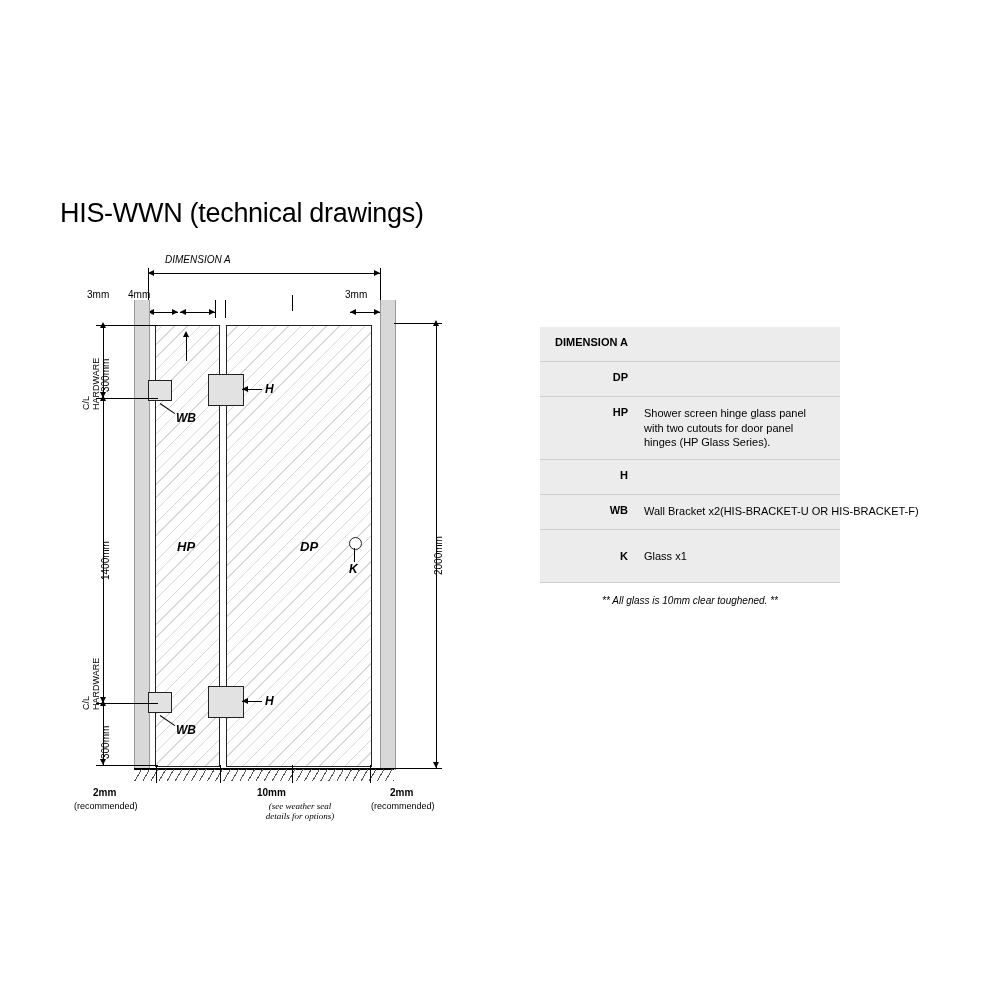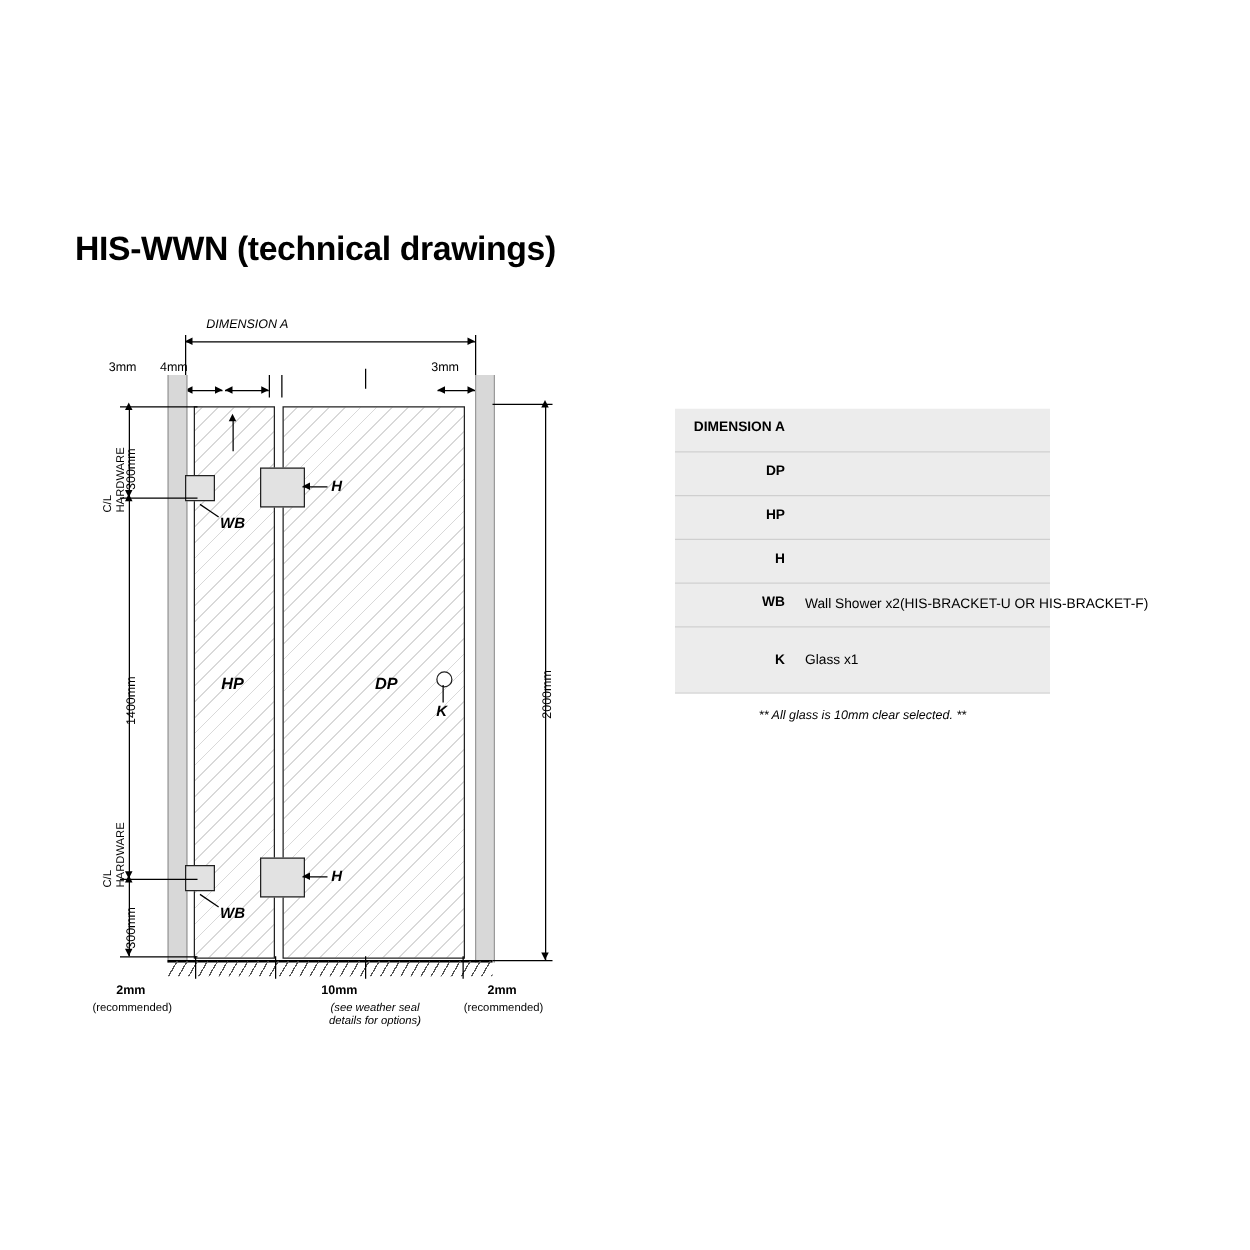--- a/index.html
+++ b/index.html
@@ -13,23 +13,23 @@
     position: relative;
     font-family: "Liberation Sans", sans-serif;
     color: #000000;
     overflow: hidden;
   }
 
   
   #page-title {
     position: absolute;
     left: 60px;
-    top: 184px;
+    top: 198px;
     font-size: 27px;
-    font-weight: bold;
+    font-weight: normal;
     letter-spacing: -0.3px;
     white-space: nowrap;
   }
 
   
   #drawing {
     position: absolute;
     left: 60px;
     top: 240px;
     width: 460px;
@@ -37,21 +37,21 @@
   }
 
   .lbl {
     position: absolute;
     font-size: 10px;
     white-space: nowrap;
     line-height: 1.15;
   }
   .lbl-i { font-style: italic; }
   .lbl-b { font-weight: bold; font-style: italic; }
-  .center { text-align: center; }
+  .center { text-align: center; font-family: Liberation Serif, serif; }
 
   .vline, .hline {
     position: absolute;
     background: #000;
   }
   .hline { height: 1px; }
   .vline { width: 1px; }
 
   
   .wall {
@@ -287,30 +287,33 @@
   <div class="leg-row">
     <div class="leg-key">DIMENSION A</div>
   </div>
 
   <div class="leg-row">
     <div class="leg-key">DP</div>
   </div>
 
   <div class="leg-row">
     <div class="leg-key">HP</div>
+    <div class="leg-desc">Shower screen hinge glass panel
+with two cutouts for door panel
+hinges (HP Glass Series).</div>
   </div>
 
   <div class="leg-row">
     <div class="leg-key">H</div>
   </div>
 
   <div class="leg-row">
     <div class="leg-key">WB</div>
-    <div class="leg-desc wide">Wall Shower x2(HIS-BRACKET-U OR HIS-BRACKET-F)</div>
+    <div class="leg-desc wide">Wall Bracket x2(HIS-BRACKET-U OR HIS-BRACKET-F)</div>
   </div>
 
   <div class="leg-row" style="min-height:52px; align-items:center;">
     <div class="leg-key">K</div>
     <div class="leg-desc">Glass x1</div>
   </div>
 
-  <div class="leg-note">** All glass is 10mm clear selected. **</div>
+  <div class="leg-note">** All glass is 10mm clear toughened. **</div>
 </div>
 
 </body></html>

